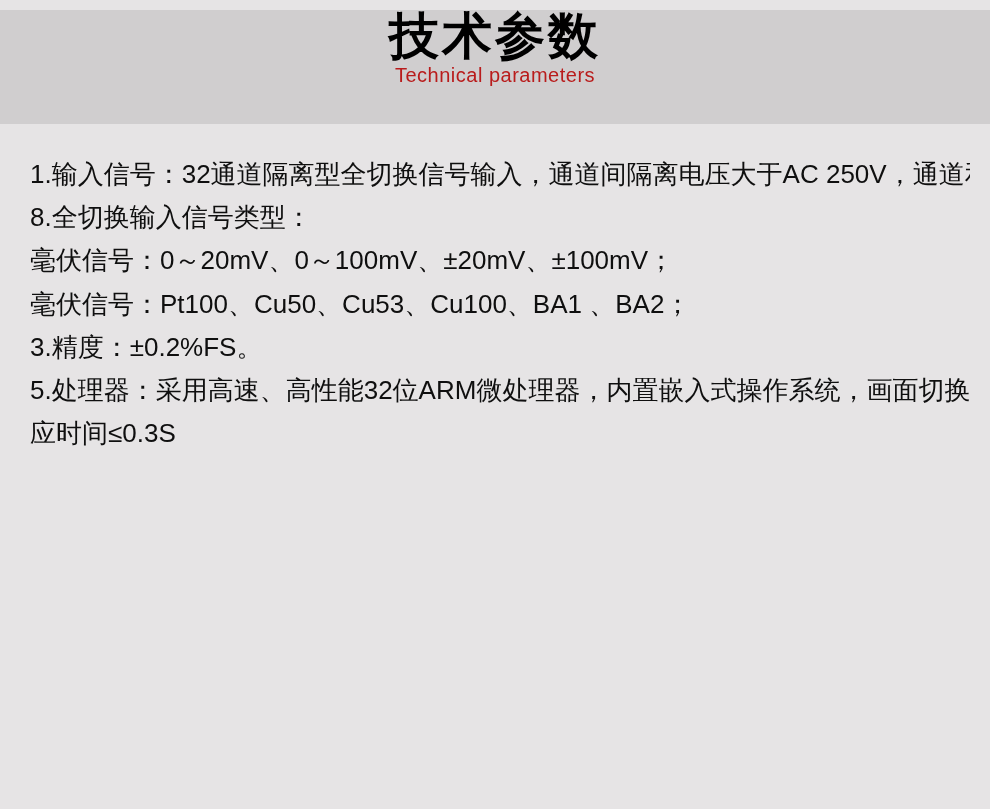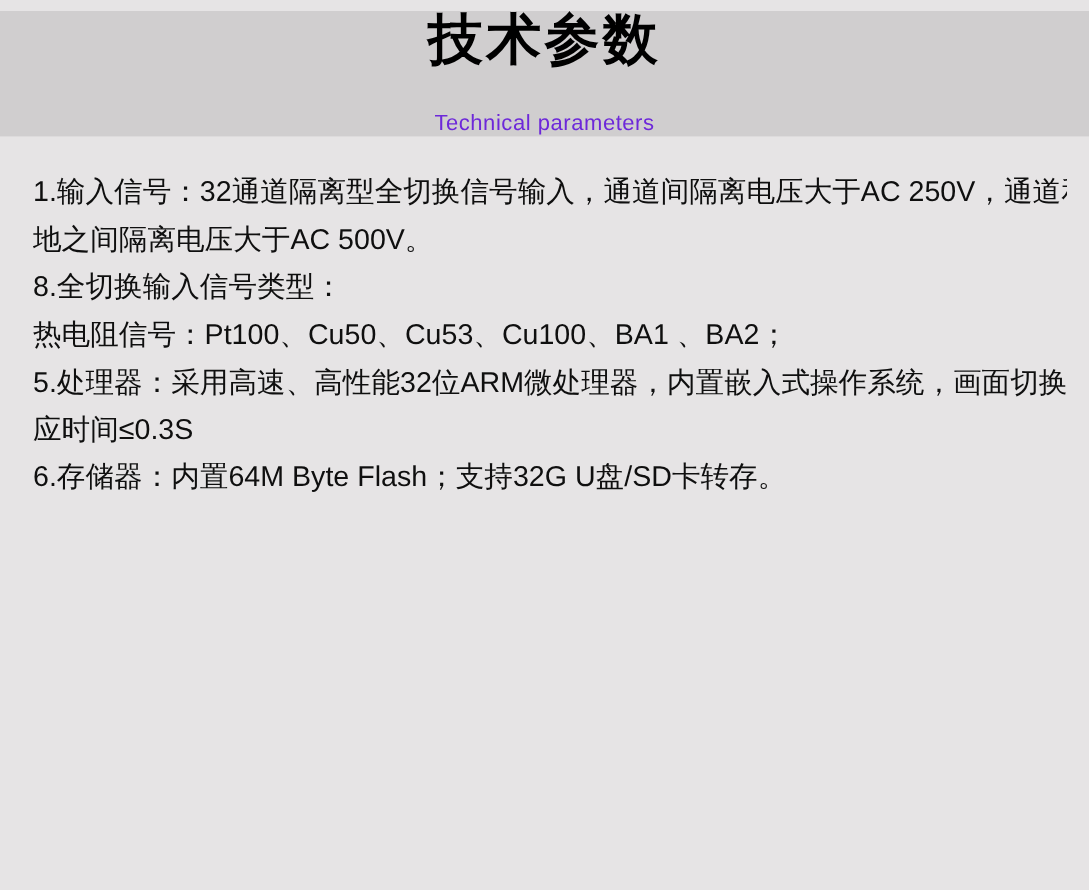--- a/index.html
+++ b/index.html
@@ -17,36 +17,36 @@
   .header-band {
     position: absolute;
     top: 10px;
     left: 0;
     width: 990px;
     height: 114px;
     background: #d0cecf;
     display: flex;
     flex-direction: column;
     align-items: center;
-    justify-content: space-between;
+    justify-content: flex-start;
   }
   .page-title {
     font-size: 50px;
     font-weight: 700;
     color: #000000;
     letter-spacing: 3px;
     line-height: 1.05;
     white-space: nowrap;
   }
   .page-subtitle {
     font-size: 20px;
     font-weight: 400;
-    color: #6d28d9;
+    color: #b91c1c;
     letter-spacing: 0.5px;
-    margin-top: 17px;
+    margin-top: 1px;
     white-space: nowrap;
   }
   .content {
     position: absolute;
     top: 153px;
     left: 30px;
     width: 940px;
     font-size: 26px;
     line-height: 43.2px;
     color: #0f0f0f;
@@ -60,19 +60,19 @@
 </head>
 <body style="background: rgb(230, 228, 229);">
 
 <div class="header-band" style="background: rgb(208, 206, 207);">
   <div class="page-title">技术参数</div>
   <div class="page-subtitle">Technical parameters</div>
 </div>
 
 <div class="content" style="color: rgb(15, 15, 15);">
   <div class="spec-line">1.输入信号：32通道隔离型全切换信号输入，通道间隔离电压大于AC 250V，通道和</div>
-  <div class="spec-line">地之间隔离电压大于AC 500V。</div>
   <div class="spec-line">8.全切换输入信号类型：</div>
-  <div class="spec-line">热电阻信号：Pt100、Cu50、Cu53、Cu100、BA1 、BA2；</div>
+  <div class="spec-line">毫伏信号：0～20mV、0～100mV、±20mV、±100mV；</div>
+  <div class="spec-line">毫伏信号：Pt100、Cu50、Cu53、Cu100、BA1 、BA2；</div>
+  <div class="spec-line">3.精度：±0.2%FS。</div>
   <div class="spec-line">5.处理器：采用高速、高性能32位ARM微处理器，内置嵌入式操作系统，画面切换响</div>
   <div class="spec-line">应时间≤0.3S</div>
-  <div class="spec-line">6.存储器：内置64M Byte Flash；支持32G U盘/SD卡转存。</div>
 </div>
 
 </body></html>

